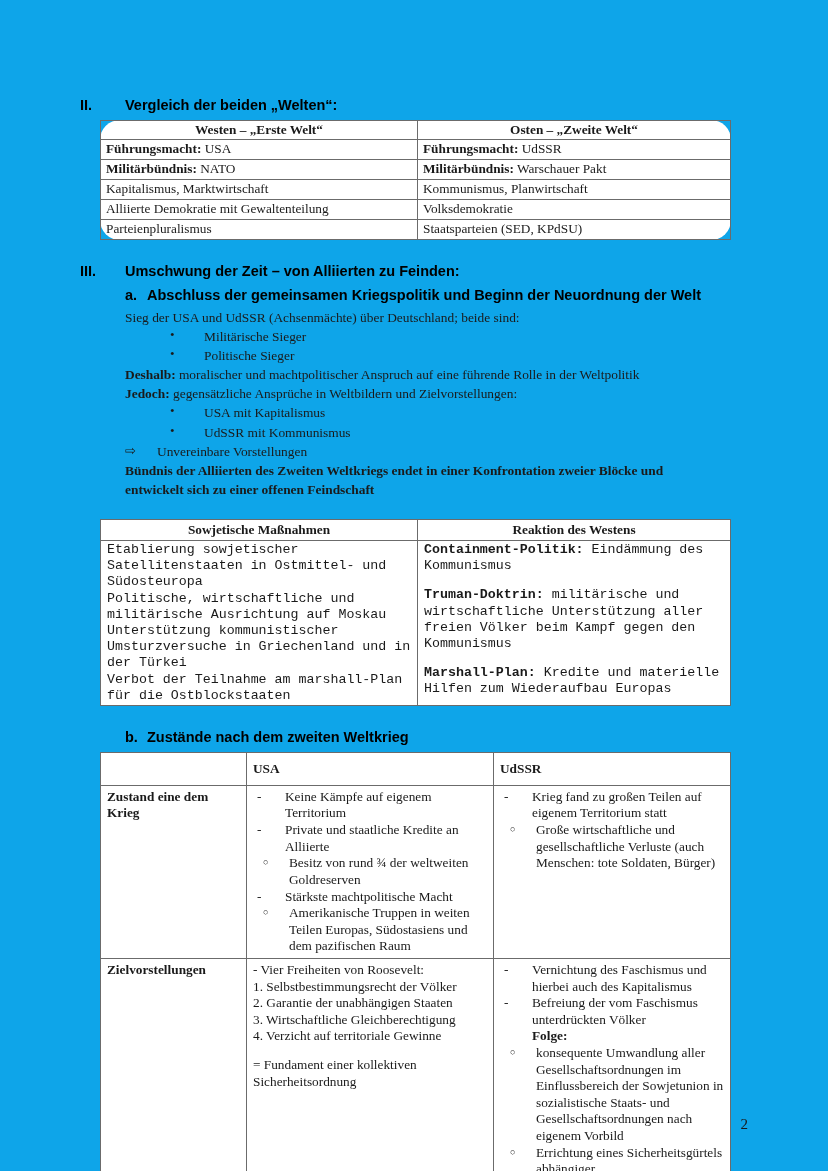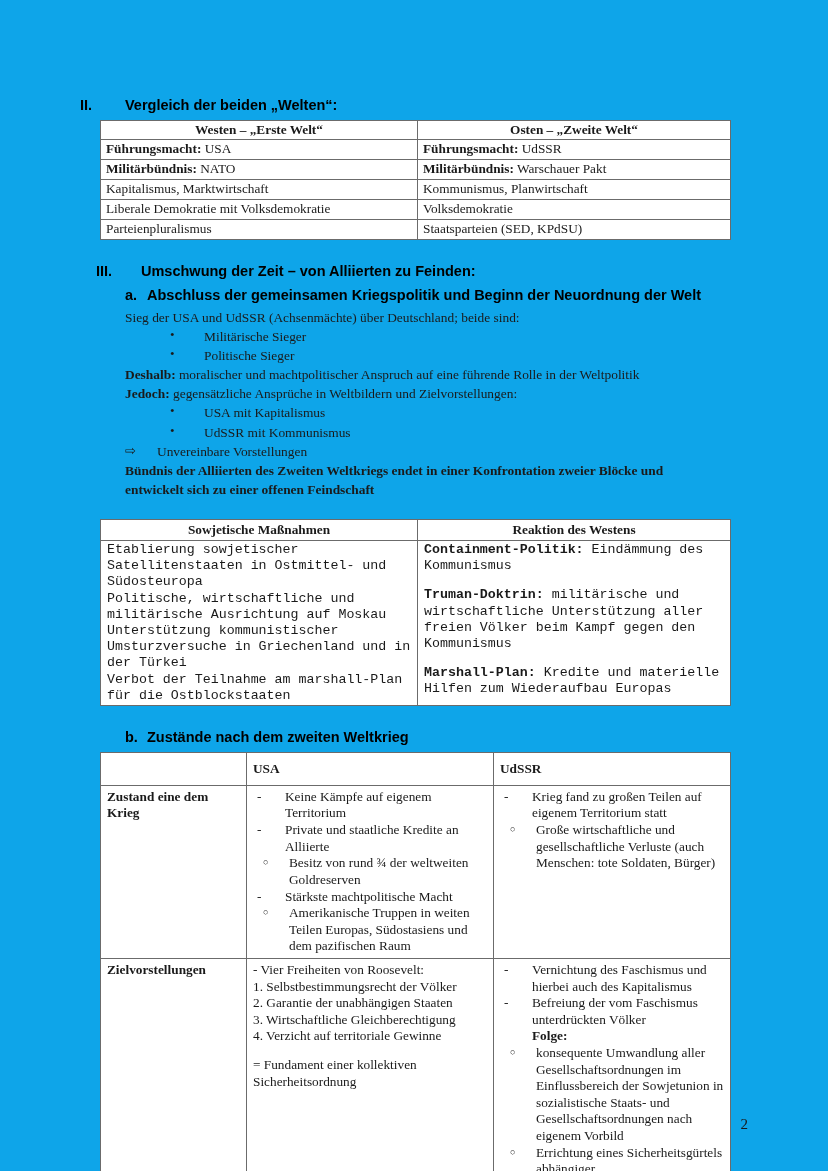--- a/index.html
+++ b/index.html
@@ -81,20 +81,21 @@
     text-align: center;
     font-weight: bold;
   }
   .b { font-weight: bold; }
 
   
   #table-worlds {
     width: 630px;
     margin-left: 20px;
     margin-top: 1px;
+    border-radius: 20px;
   }
   #table-worlds td { height: 17px; }
 
   
   .para {
     margin: 0 0 0 45px;
     font-size: 13.4px;
     line-height: 1.42;
   }
   ul.dots {
@@ -234,31 +235,31 @@
         </tr>
         <tr>
           <td><span class="b">Militärbündnis:</span><span> NATO</span></td>
           <td><span class="b">Militärbündnis:</span><span> Warschauer Pakt</span></td>
         </tr>
         <tr>
           <td>Kapitalismus, Marktwirtschaft</td>
           <td>Kommunismus, Planwirtschaft</td>
         </tr>
         <tr>
-          <td>Liberale Demokratie mit Volksdemokratie</td>
+          <td>Alliierte Demokratie mit Gewaltenteilung</td>
           <td>Volksdemokratie</td>
         </tr>
         <tr>
           <td>Parteienpluralismus</td>
           <td>Staatsparteien (SED, KPdSU)</td>
         </tr>
       </tbody>
     </table>
 
-    <div class="h-roman" style="margin-top:22px;margin-left:16px;">
+    <div class="h-roman" style="margin-top:22px;">
       <span class="num">III.</span>
       <span class="txt">Umschwung der Zeit – von Alliierten zu Feinden:</span>
     </div>
 
     <div class="h-letter">
       <span class="num">a.</span>
       <span class="txt">Abschluss der gemeinsamen Kriegspolitik und Beginn der Neuordnung der Welt</span>
     </div>
 
     <p class="para">Sieg der USA und UdSSR (Achsenmächte) über Deutschland; beide sind:</p>

